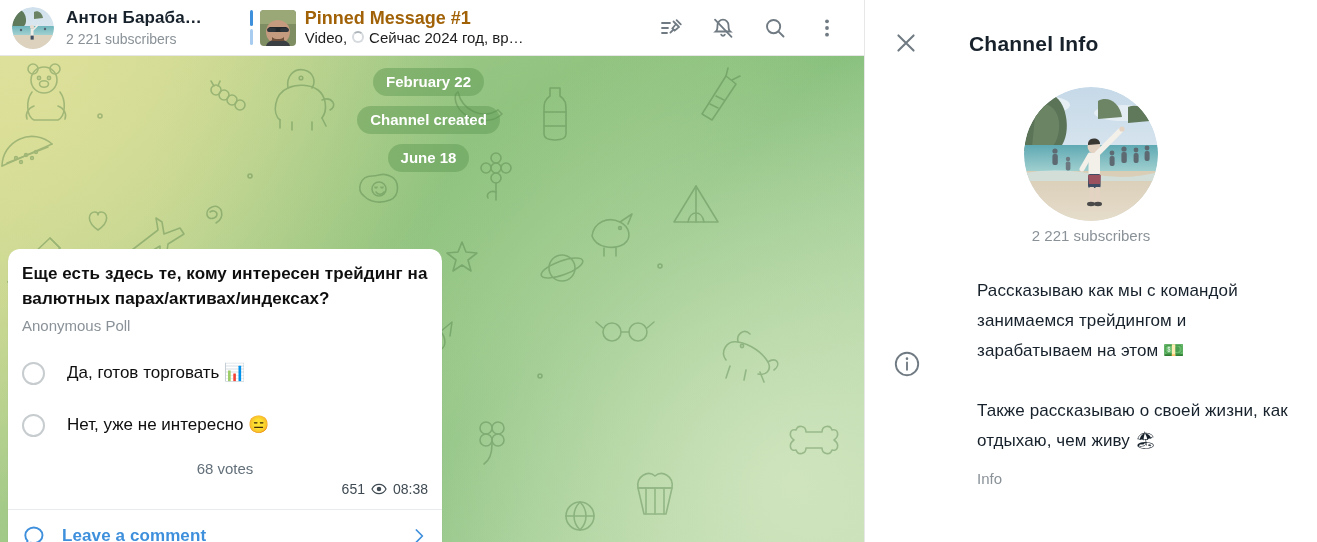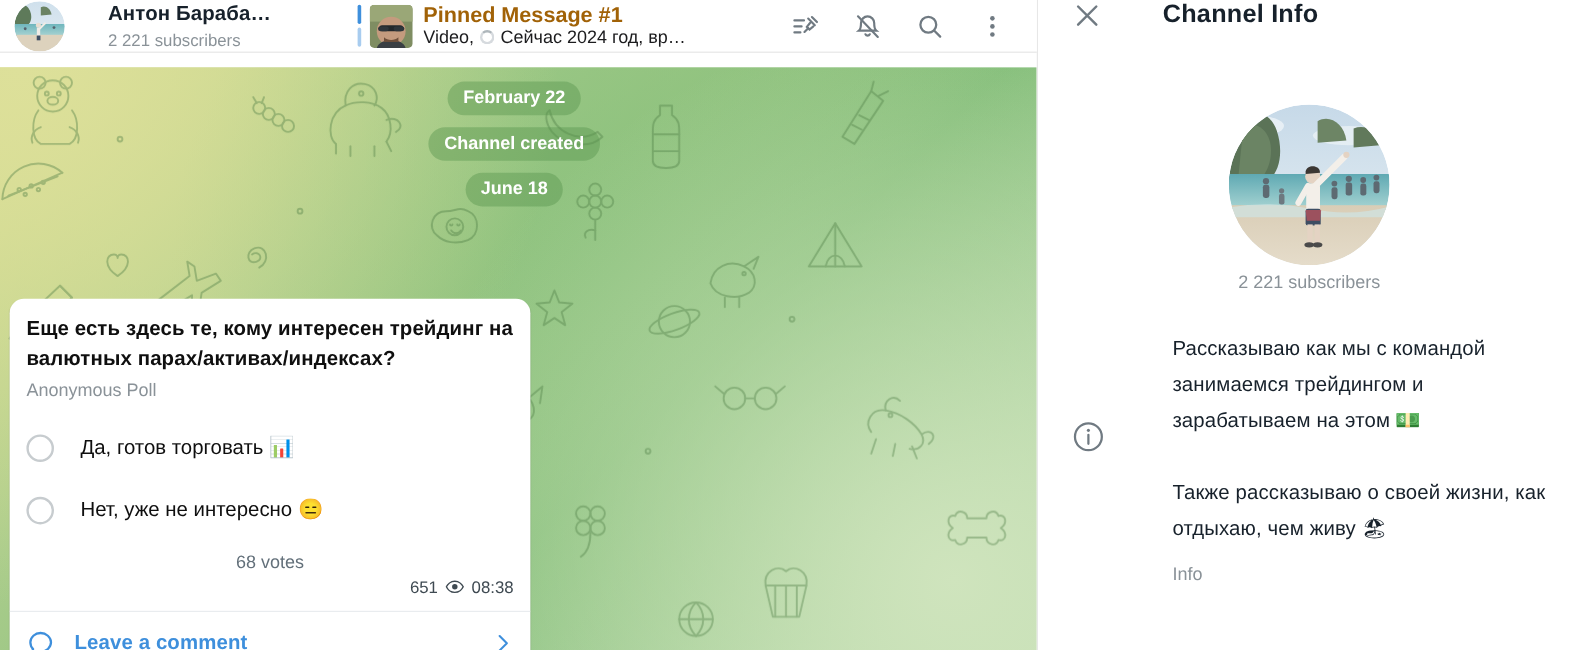--- a/index.html
+++ b/index.html
@@ -10,25 +10,24 @@
     background: #fff;
   }
   .app { position: relative; width: 1317px; height: 542px; display: flex; }
 
   
   .chat-col { position: relative; width: 864px; height: 542px; flex: 0 0 864px; }
 
   
   .chat-header {
     position: relative; z-index: 5;
-    height: 44px; background: #fff;
+    height: 56px; background: #fff;
     display: flex; align-items: center;
     padding: 0 10px 0 12px;
     border-bottom: 1px solid #e7e7e7;
-    gap: 24px;
   }
   .hdr-avatar {
     width: 42px; height: 42px; border-radius: 50%;
     flex: 0 0 42px; overflow: hidden; position: relative;
   }
   .hdr-titles { margin-left: 12px; min-width: 0; }
   .hdr-name {
     font-size: 17px; font-weight: 700; color: #17212b;
     letter-spacing: .1px; line-height: 20px; white-space: nowrap;
   }
@@ -116,21 +115,21 @@
   }
   .comment-bar .bubble-ic { width: 24px; height: 24px; color: #3e8fdc; flex: 0 0 24px; }
   .comment-label { margin-left: 16px; font-size: 17px; font-weight: 700; color: #3e8fdc; letter-spacing: .1px; }
   .comment-bar .chev { margin-left: auto; color: #3e8fdc; width: 18px; height: 18px; }
 
   
   .info-col {
     width: 453px; flex: 0 0 453px; height: 542px; background: #fff;
     border-left: 1px solid #e7e7e7; position: relative;
   }
-  .info-header { height: 56px; display: flex; align-items: flex-start; padding-left: 28px; }
+  .info-header { height: 56px; display: flex; align-items: flex-end; padding-left: 28px; }
   .close-ic { width: 26px; height: 26px; color: #707a82; cursor: pointer; }
   .info-title { margin-left: 50px; font-size: 21px; font-weight: 700; color: #17212b; letter-spacing: .2px; }
 
   .big-avatar {
     width: 134px; height: 134px; border-radius: 50%;
     margin: 31px auto 0 auto; overflow: hidden; position: relative;
   }
   .info-name {
     margin-top: 29px; text-align: center;
     font-size: 23px; font-weight: 700; color: #17212b; letter-spacing: .1px;

